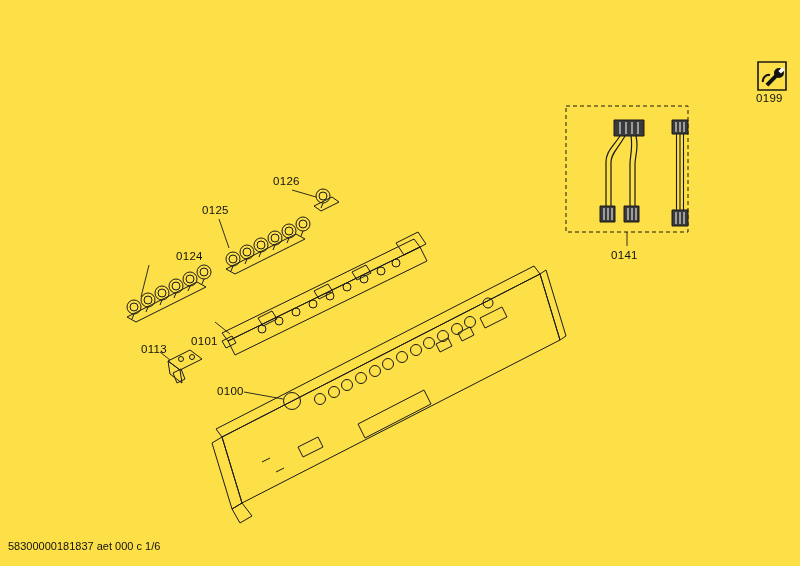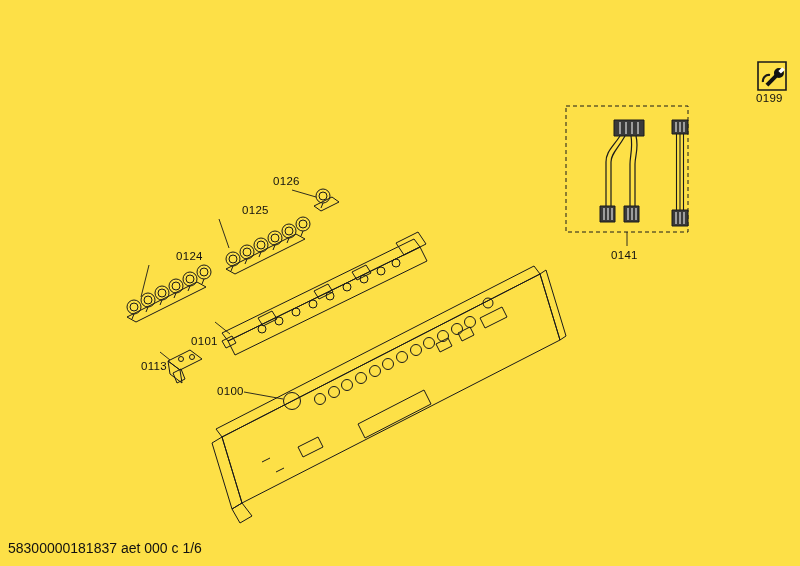--- a/index.html
+++ b/index.html
@@ -15,21 +15,21 @@
     position:absolute;
     font-size:11.5px;
     color:#111;
     letter-spacing:.3px;
     white-space:nowrap;
     line-height:1;
   }
   .footer-code{
     position:absolute;
     left:8px;top:540px;
-    font-size:14px;
+    font-size:11px;
     color:#111;
     white-space:nowrap;
   }
   .art line, .art path, .art polyline, .art polygon, .art circle, .art rect{
     vector-effect:non-scaling-stroke;
   }
 </style>
 </head>
 <body>
 
@@ -202,21 +202,21 @@
       <line x1="149" y1="265" x2="141" y2="297"></line>
       <line x1="215" y1="322" x2="230" y2="334"></line>
       <line x1="160" y1="352" x2="170" y2="360"></line>
       <line x1="244" y1="392" x2="283" y2="399"></line>
     </g>
   </svg>
 
   <div class="part-label" style="left:756px;top:93px;">0199</div>
   <div class="part-label" style="left:611px;top:250px;">0141</div>
   <div class="part-label" style="left:273px;top:176px;text-align:center;">0126</div>
-  <div class="part-label" style="left:202px;top:205px;margin-left:40px;">0125</div>
+  <div class="part-label" style="left:202px;top:205px;">0125</div>
   <div class="part-label" style="left:134px;top:251px;padding-left:42px;">0124</div>
   <div class="part-label" style="left:191px;top:314px;margin-top:22px;">0101</div>
-  <div class="part-label" style="left:141px;top:344px;margin-top:17px;">0113</div>
+  <div class="part-label" style="left:141px;top:344px;">0113</div>
   <div class="part-label" style="left:217px;top:386px;">0100</div>
 
   <div class="footer-code">58300000181837 aet 000 c 1/6</div>
 
 </div>
 
 </body></html>

